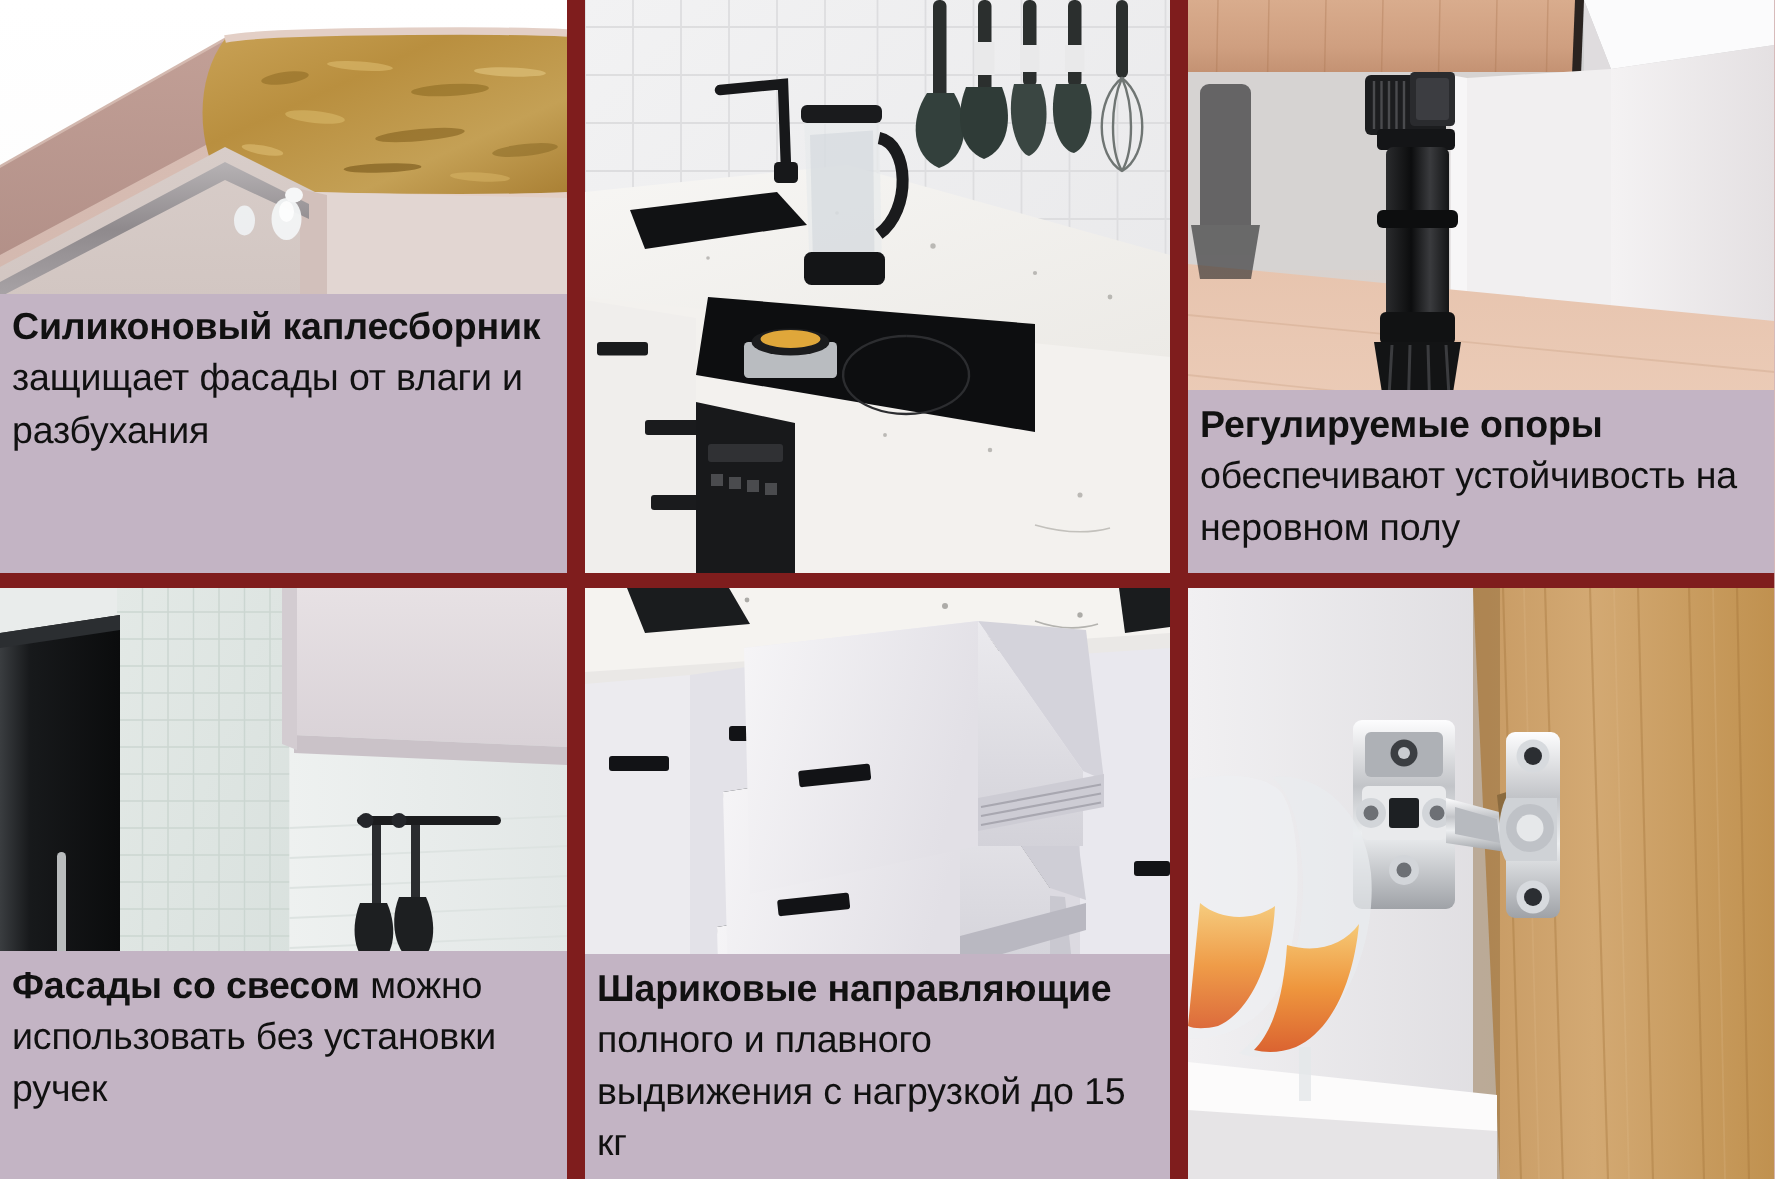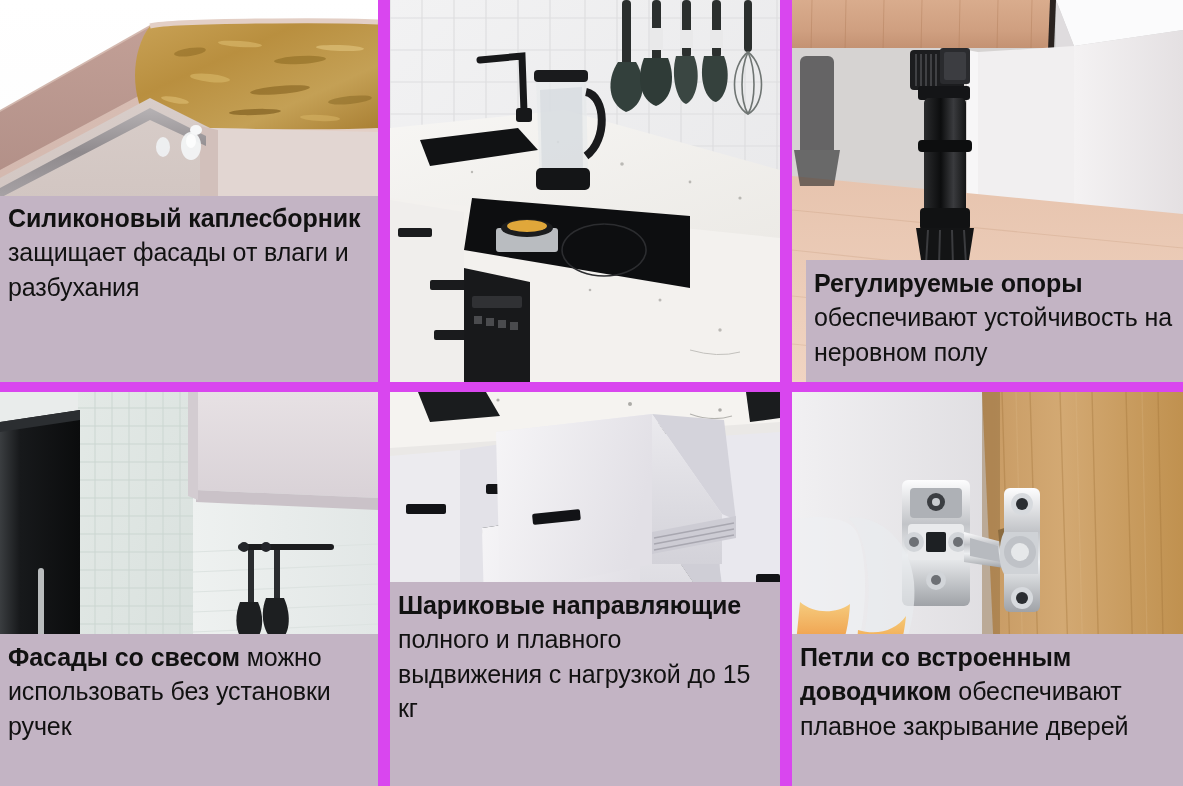--- a/index.html
+++ b/index.html
@@ -14,21 +14,21 @@
     font-family: "Liberation Sans", sans-serif;
   }
 
   .feature-grid {
     position: relative;
     width: 1183px;
     height: 786px;
     display: grid;
     grid-template-columns: 378px 12px 390px 12px 391px;
     grid-template-rows: 382px 10px 394px;
-    background: #d946ef;
+    background: #7f1d1d;
   }
 
   .card {
     position: relative;
     overflow: hidden;
     background: #ffffff;
   }
   .card-r1c1 { grid-column: 1; grid-row: 1; }
   .card-r1c2 { grid-column: 3; grid-row: 1; }
   .card-r1c3 { grid-column: 5; grid-row: 1; }
@@ -57,23 +57,23 @@
     color: #111111;
     font-size: 25px;
     line-height: 1.37;
     letter-spacing: -0.1px;
   }
   .caption b { font-weight: 700; }
 
   
   .cap-r1c1 { height: 186px; padding-top: 5px; }
   .cap-r1c2 { height: 146px; }
-  .cap-r1c3 { height: 122px; margin-left: 14px; }
+  .cap-r1c3 { height: 122px; }
   .cap-r2c1 { height: 152px; margin-top: 48px; }
-  .cap-r2c2 { height: 204px; }
+  .cap-r2c2 { height: 150px; }
   .cap-r2c3 { height: 152px; }
 </style>
 </head>
 <body>
 
 <div class="feature-grid">
 
   <div class="card card-r1c1">
     <div class="photo">
       <svg viewBox="0 0 378 382" preserveAspectRatio="none">
@@ -553,19 +553,15 @@
 
         <g>
           <path d="M0 128 C0 128 44 118 62 136 C78 158 76 236 60 268 C44 296 14 302 0 300 Z" fill="#eef0f2" opacity="0.7"></path>
           <path d="M8 210 C22 222 44 222 58 212 C56 250 42 282 20 292 C12 294 4 294 0 292 Z" fill="url(#g6wine)" opacity="0.85"></path>
           <path d="M56 126 C86 122 118 148 122 190 C126 236 104 288 72 306 C56 314 44 314 34 310 C64 288 80 232 76 184 C74 152 66 134 56 126 Z" fill="#e9ecee" opacity="0.72"></path>
           <path d="M66 238 C86 244 104 238 114 224 C110 266 94 296 72 306 C62 310 52 310 44 308 C58 294 64 268 66 238 Z" fill="url(#g6wine)" opacity="0.9"></path>
           <path d="M74 306 L82 306 L82 342 L74 342 Z" fill="#e4e7ea" opacity="0.8"></path>
         </g>
       </svg>
     </div>
-    <div class="caption cap-r2c3">
-      <b>Петли со встроенным доводчиком</b>
-      <span>обеспечивают плавное закрывание дверей</span>
-    </div>
   </div>
 
 </div>
 
 </body></html>

